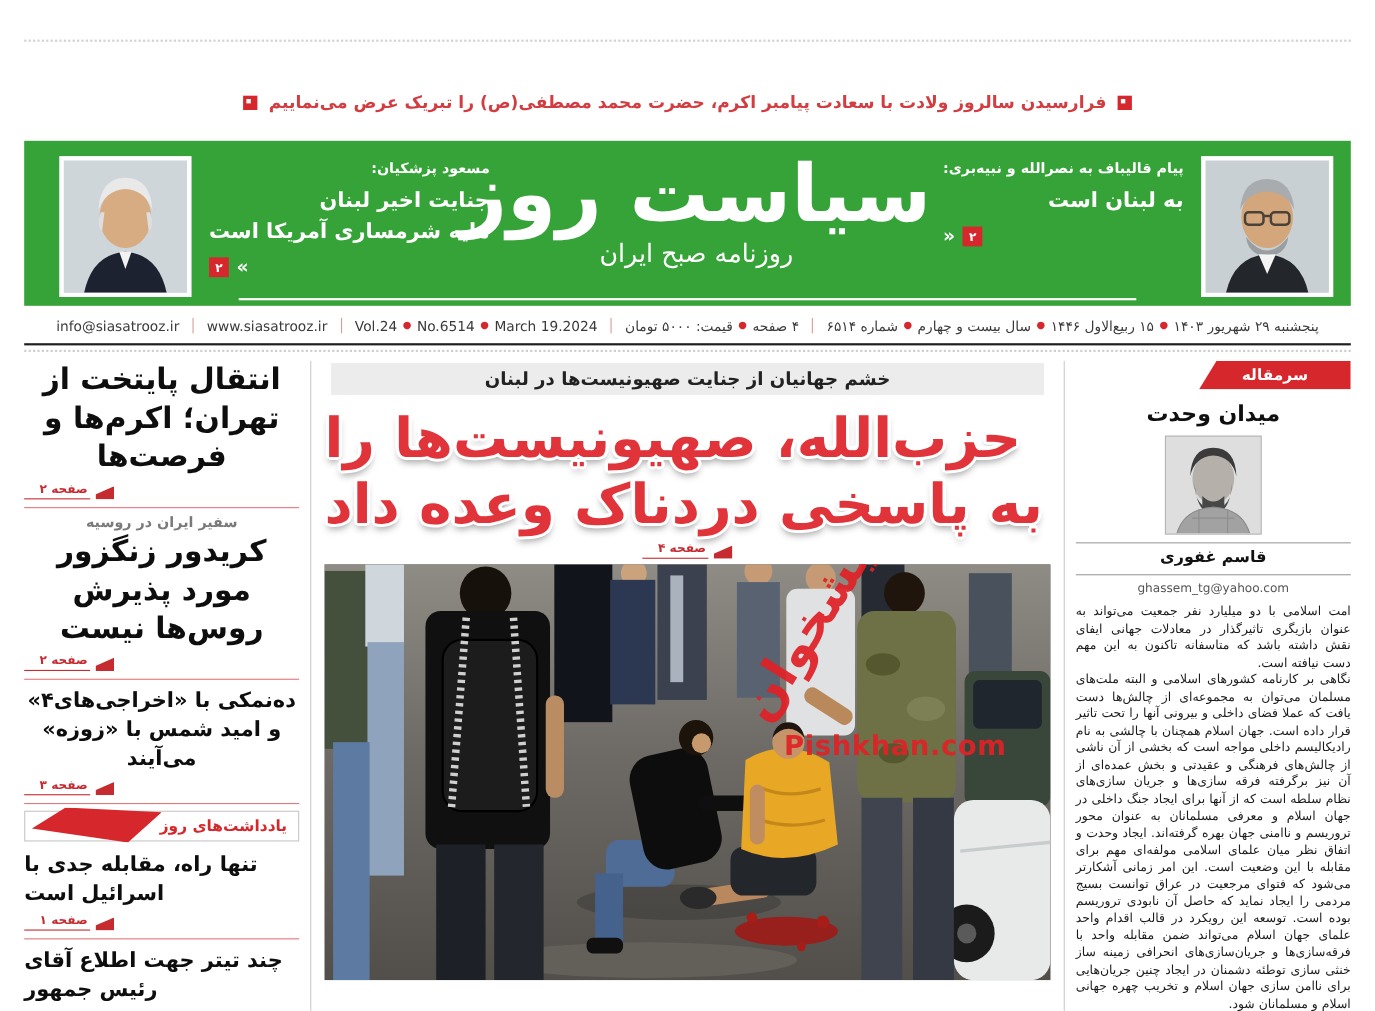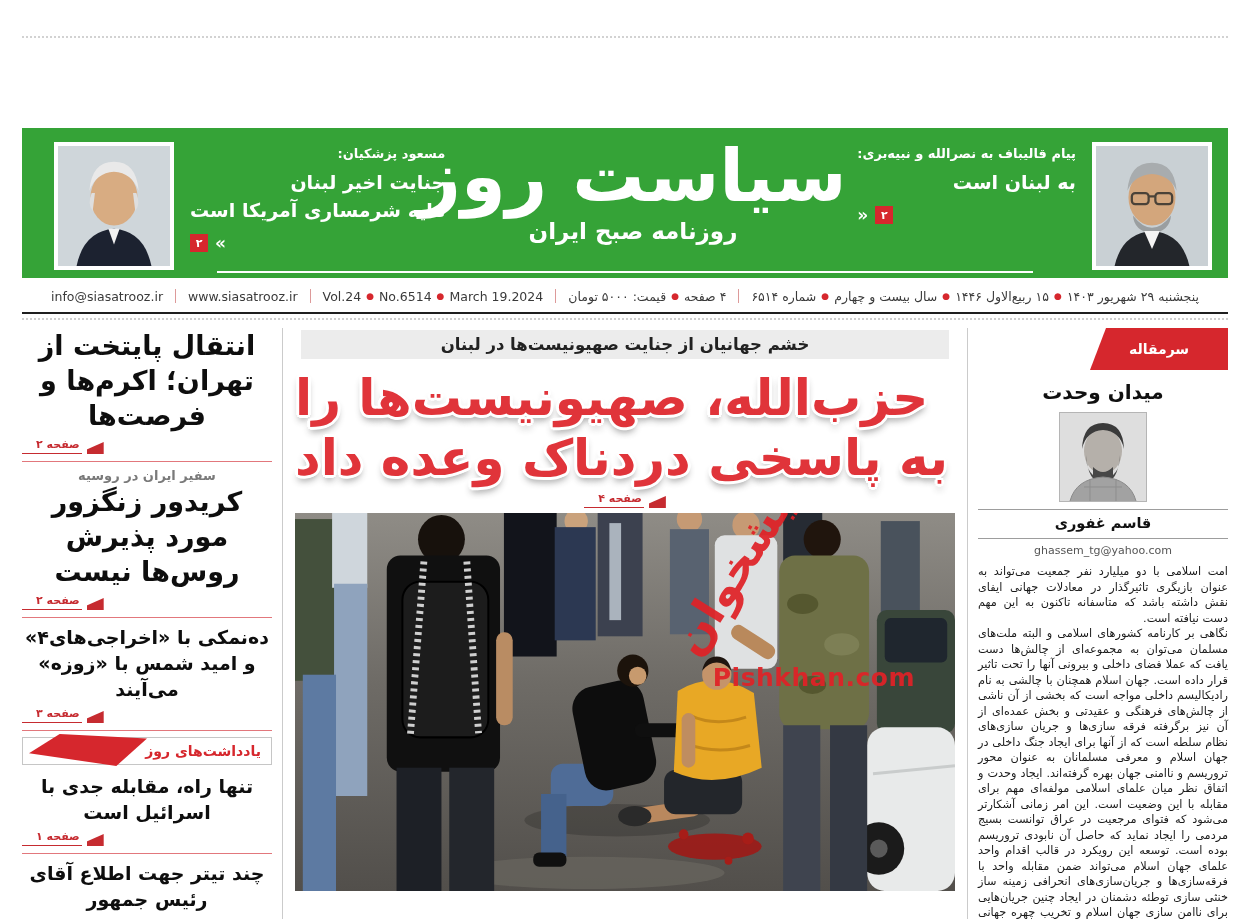--- a/index.html
+++ b/index.html
@@ -21,39 +21,39 @@
   .photo-frame{width:112px;height:120px;border:4px solid #fff;background:#c7ced2;flex:none;overflow:hidden;}
   .teaser-text{direction:rtl;text-align:right;padding-top:4px;}
   .teaser-kicker{font-size:13px;font-weight:bold;margin-bottom:7px;}
   .teaser-line{font-size:19px;font-weight:bold;line-height:28px;}
   .teaser-marker{display:flex;align-items:center;gap:7px;margin-top:10px;direction:ltr;}
   .num-sq{width:18px;height:18px;background:#d6272d;color:#fff;font-size:11px;font-weight:bold;display:flex;align-items:center;justify-content:center;}
   .chev{font-size:17px;font-weight:bold;color:#fff;line-height:18px;}
 
   .logo{position:absolute;left:0;right:0;top:2px;text-align:center;color:#fff;margin-left:16px;}
   .logo-title{font-size:72px;font-weight:bold;line-height:92px;letter-spacing:-2px;}
-  .logo-sub{font-size:23px;font-weight:bold;line-height:26px;margin-top:-4px;}
+  .logo-sub{font-size:23px;font-weight:normal;line-height:26px;margin-top:-4px;}
   .logo-rule{position:absolute;left:195px;right:195px;bottom:5px;height:2px;background:#fff;}
 
   
   .dateline{position:absolute;top:283px;left:22px;right:22px;height:26px;display:flex;justify-content:center;align-items:center;font-size:12.5px;color:#3a3a3a;direction:rtl;white-space:nowrap;}
   .seg{padding:0 3px;}
   .dot{color:#d6272d;font-size:9px;padding:0 2px;}
   .pipe{width:1px;height:14px;background:#dd9a9a;margin:0 9px;flex:none;}
   .lat{direction:ltr;display:flex;align-items:center;}
   .black-rule{position:absolute;top:312px;left:22px;right:22px;height:2px;background:#1f1f1f;}
 
   
   .content{position:absolute;top:318px;left:22px;right:22px;bottom:0;display:flex;direction:rtl;border-top:2px dotted #cfcfcf;padding-top:8px;box-sizing:border-box;}
   .col-editorial{width:250px;flex:none;}
   .col-center{flex:1;margin:0 10px;padding:0 12px;border-right:1px solid #cbcbcb;border-left:1px solid #cbcbcb;}
   .col-left{width:250px;flex:none;}
 
   
-  .ed-banner{width:138px;height:42px;background:#d6272d;clip-path:polygon(16px 0,100% 0,100% 100%,0 100%);color:#fff;font-size:14px;font-weight:bold;display:flex;align-items:center;justify-content:center;}
+  .ed-banner{width:138px;height:26px;background:#d6272d;clip-path:polygon(16px 0,100% 0,100% 100%,0 100%);color:#fff;font-size:14px;font-weight:bold;display:flex;align-items:center;justify-content:center;}
   .ed-title{font-size:20px;font-weight:bold;text-align:center;margin:10px 0 8px;color:#101010;}
   .ed-photo{width:86px;height:88px;margin:0 auto;border:1px solid #b5b5b5;overflow:hidden;background:#dcdcdc;}
   .ed-rule{height:1px;background:#9d9d9d;margin:7px 0 5px;}
   .ed-author{font-size:14.5px;font-weight:bold;text-align:center;color:#111;}
   .ed-email{font-size:11px;color:#555;text-align:center;direction:ltr;margin:3px 0 7px;}
   .ed-body p{margin:0;font-size:11.3px;line-height:15.5px;text-align:justify;color:#1b1b1b;direction:rtl;}
 
   
   .kicker-strip{height:29px;background:#ececec;display:flex;align-items:center;justify-content:center;font-size:16.5px;font-weight:bold;color:#222;margin:2px 6px 9px;direction:rtl;}
   .main-hl{text-align:left;font-weight:bold;color:#e0343a;font-size:50px;line-height:60px;white-space:nowrap;direction:rtl;
@@ -69,29 +69,34 @@
 
   
   .story-kicker{font-size:13px;color:#7a7a7a;font-weight:bold;text-align:center;margin:2px 0 1px;}
   .story-title{font-size:27px;font-weight:bold;text-align:center;line-height:35px;color:#0e0e0e;direction:rtl;}
   .story-title.small{font-size:19px;line-height:26px;}
   .lc-marker{margin:5px auto 0 0;}
   .red-sep{height:1px;background:#e2777c;margin:7px 0 6px;}
   .notes-banner{position:relative;height:26px;border:1px solid #c6c6c6;margin:2px 0 8px;display:flex;align-items:center;direction:rtl;}
   .notes-label{margin-right:10px;color:#d6272d;font-weight:bold;font-size:14px;position:relative;z-index:1;}
   .notes-arrow{position:absolute;left:6px;top:-4px;width:118px;height:32px;background:#d6272d;clip-path:polygon(0 60%,26% 0,100% 14%,74% 100%);}
-  .note-title{font-size:19px;font-weight:bold;text-align:center;line-height:26px;color:#0e0e0e;direction:rtl;}
+  .note-title{font-size:19px;font-weight:bold;text-align:left;line-height:26px;color:#0e0e0e;direction:rtl;}
 </style>
 </head>
 <body>
 
 <div id="page">
 
   <div class="top-dotted"></div>
 
+  <div class="congrats">
+    <span class="red-sq"></span>
+    <span>فرارسیدن سالروز ولادت با سعادت پیامبر اکرم، حضرت محمد مصطفی(ص) را تبریک عرض می‌نماییم</span>
+    <span class="red-sq"></span>
+  </div>
 
   <div class="masthead">
 
     <div class="teaser teaser-left">
       <div class="photo-frame">
         <svg viewBox="0 0 100 110" preserveAspectRatio="none" aria-hidden="true">
           <rect width="100" height="110" fill="#cfd6da"></rect>
           <ellipse cx="50" cy="46" rx="21" ry="25" fill="#d8ac82"></ellipse>
           <path d="M28 40 Q30 14 50 14 Q70 14 72 40 Q66 24 50 23 Q34 24 28 40 Z" fill="#e9e9e9"></path>
           <path d="M30 42 Q26 52 31 58 L33 42 Z" fill="#dedede"></path>

